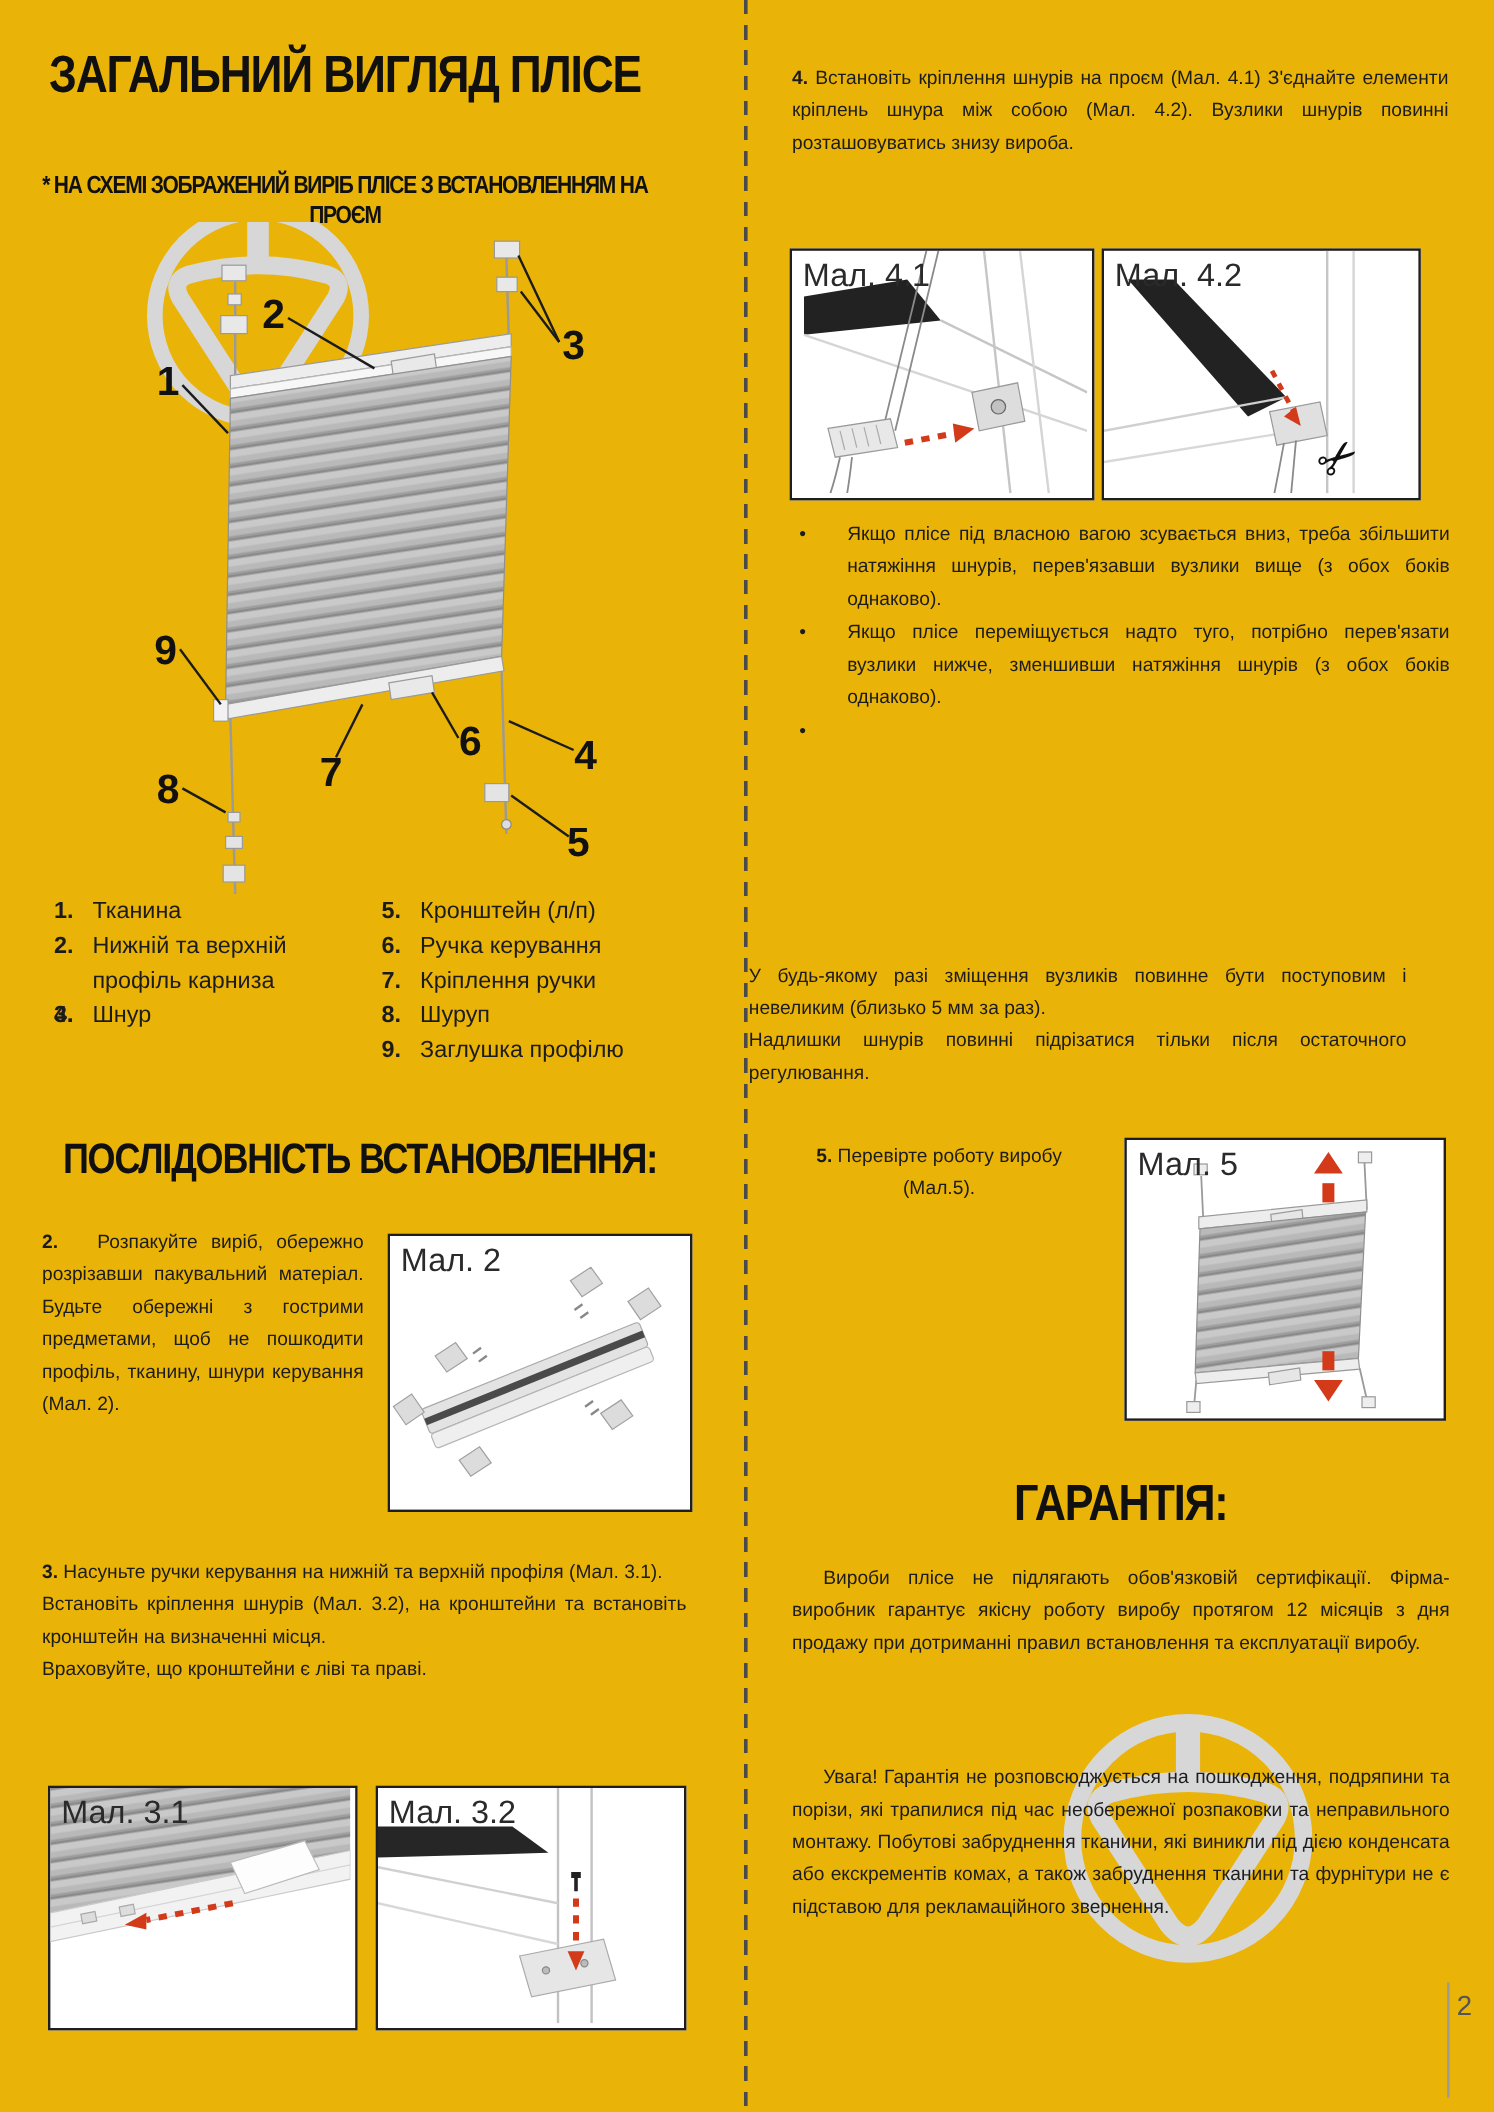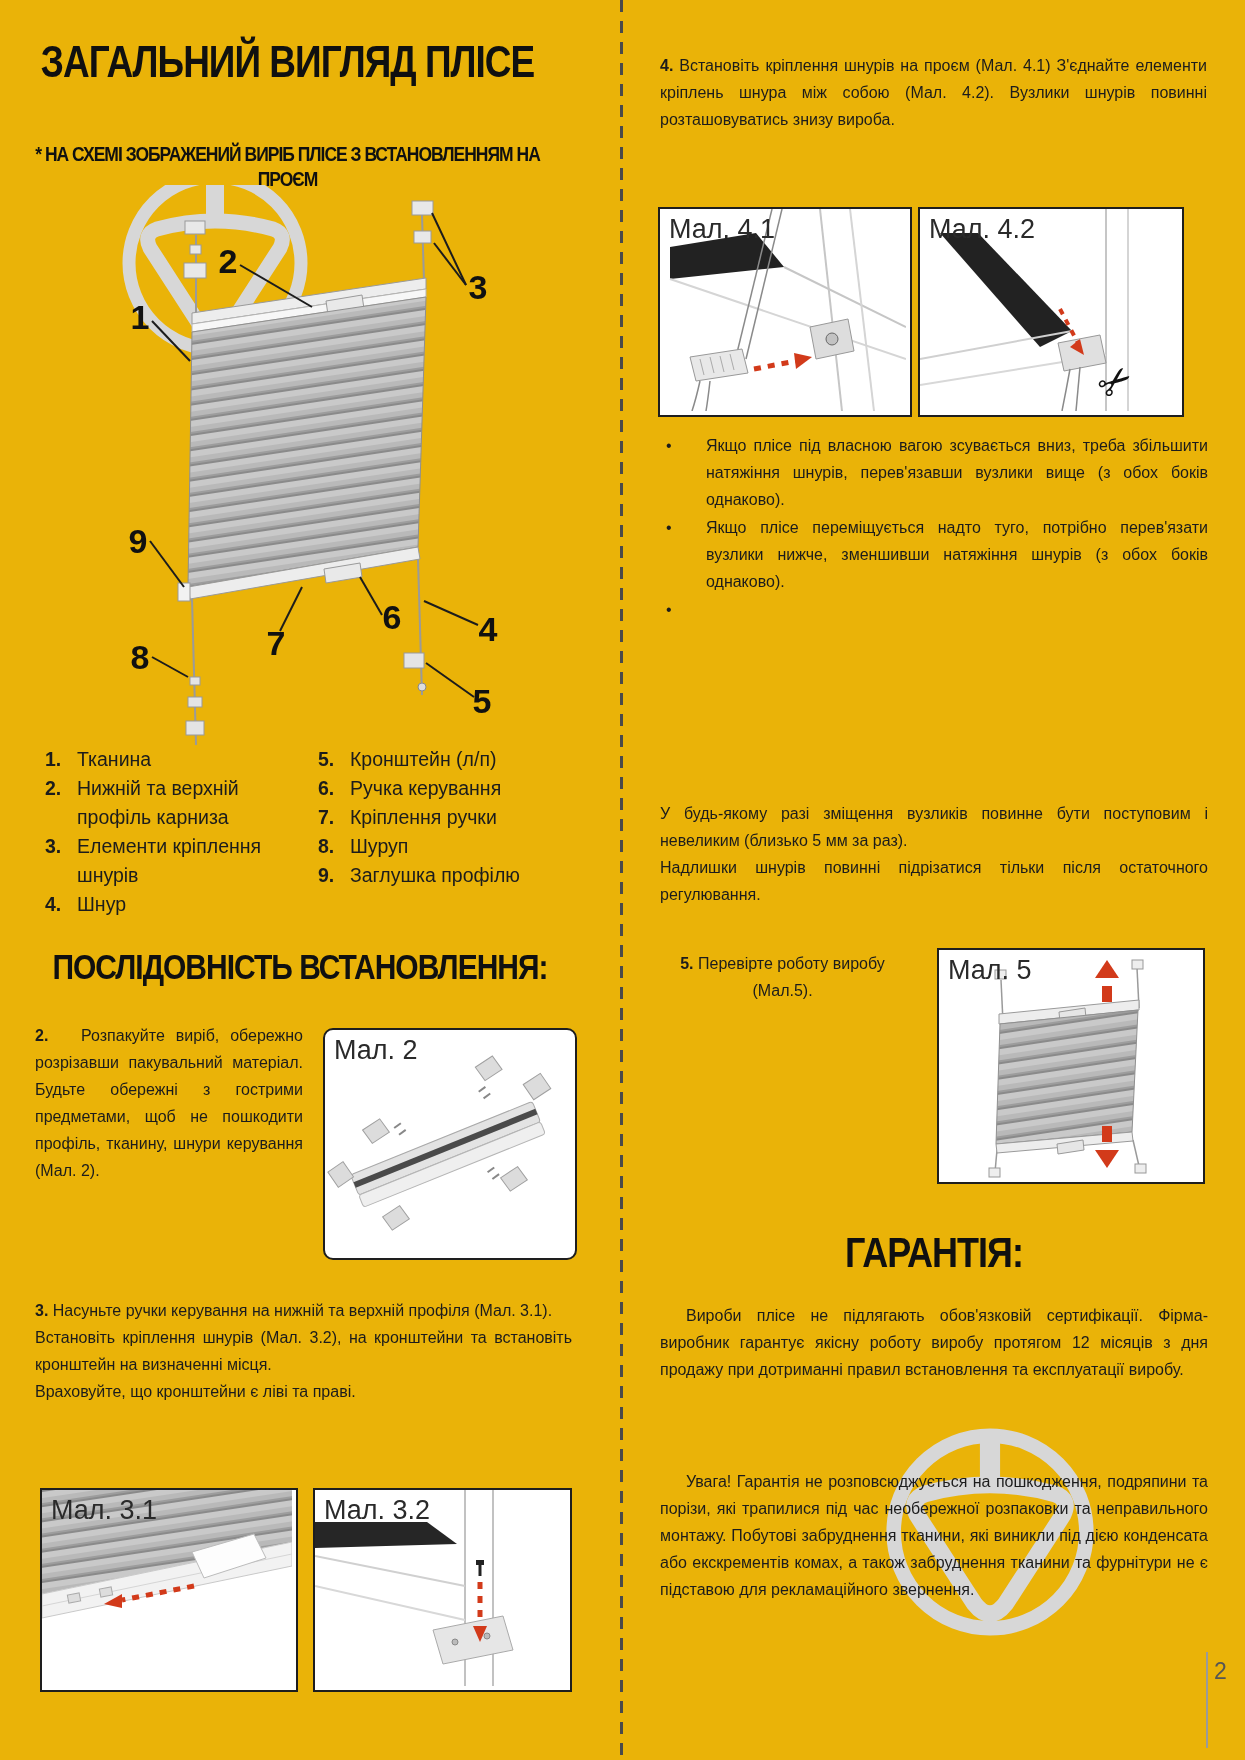--- a/index.html
+++ b/index.html
@@ -111,38 +111,38 @@
       <text class="dnum" x="362" y="444">6</text>
       <text class="dnum" x="246" y="470">7</text>
       <text class="dnum" x="110" y="484">8</text>
       <text class="dnum" x="108" y="368">9</text>
     </g>
   </svg>
 
   <div class="abs legend" style="left:45px;top:745px;width:262px;">
     <div class="item"><span class="num">1.</span><span>Тканина</span></div>
     <div class="item"><span class="num">2.</span><span>Нижній та верхній профіль карниза</span></div>
-    <div class="item"><span class="num">3.</span><span>Елементи кріплення шнурів</span></div>
+    <div class="item"><span class="num">3.</span></div>
     <div class="item"><span class="num">4.</span><span>Шнур</span></div>
   </div>
   <div class="abs legend" style="left:318px;top:745px;width:250px;">
     <div class="item"><span class="num">5.</span><span>Кронштейн (л/п)</span></div>
     <div class="item"><span class="num">6.</span><span>Ручка керування</span></div>
     <div class="item"><span class="num">7.</span><span>Кріплення ручки</span></div>
     <div class="item"><span class="num">8.</span><span>Шуруп</span></div>
     <div class="item"><span class="num">9.</span><span>Заглушка профілю</span></div>
   </div>
 
   <div class="abs cond seqhead">ПОСЛІДОВНІСТЬ ВСТАНОВЛЕННЯ:</div>
 
   <div class="abs body-text" style="left:35px;top:1022px;width:268px;">
     <span class="num">2.</span>&nbsp;&nbsp;
     <span>Розпакуйте виріб, обережно розрізавши пакувальний матеріал. Будьте обережні з гострими предметами, щоб не пошкодити профіль, тканину, шнури керування (Мал. 2).</span>
   </div>
-  <div class="abs figure" style="left:323px;top:1028px;width:250px;height:228px;border-radius:10px;">
+  <div class="abs figure" style="left:323px;top:1028px;width:250px;height:228px;">
     <div class="figlabel">Мал. 2</div>
     <svg width="246" height="224" viewBox="0 0 246 224">
       <g transform="translate(122,122) rotate(-22)">
         <rect x="-98" y="-15" width="196" height="22" rx="3" fill="#e3e3e3" stroke="#a9a9a9"></rect>
         <rect x="-98" y="-7" width="196" height="6" fill="#4a4a4a"></rect>
         <rect x="-98" y="7" width="196" height="13" rx="3" fill="#efefef" stroke="#b5b5b5"></rect>
         <polygon points="-118,-26 -100,-30 -96,-12 -114,-8" fill="#dcdcdc" stroke="#a0a0a0"></polygon>
         <polygon points="96,-34 116,-38 120,-20 100,-16" fill="#dcdcdc" stroke="#a0a0a0"></polygon>
         <polygon points="-70,-52 -50,-56 -46,-40 -66,-36" fill="#dcdcdc" stroke="#a0a0a0"></polygon>
         <polygon points="40,44 60,40 64,56 44,60" fill="#dcdcdc" stroke="#a0a0a0"></polygon>
@@ -253,21 +253,21 @@
       <text x="178" y="186" font-size="40" fill="#111" transform="rotate(-38 196 172)" style="font-family:'DejaVu Sans',sans-serif;">✂</text>
     </svg>
   </div>
 
   <div class="abs body-text" style="left:660px;top:432px;width:548px;">
     <div class="bullet-item"><span class="bmark">•</span><span>Якщо плісе під власною вагою зсувається вниз, треба збільшити натяжіння шнурів, перев'язавши вузлики вище (з обох боків однаково).</span></div>
     <div class="bullet-item"><span class="bmark">•</span><span>Якщо плісе переміщується надто туго, потрібно перев'язати вузлики нижче, зменшивши натяжіння шнурів (з обох боків однаково).</span></div>
     <div class="bullet-item"><span class="bmark">•</span></div>
   </div>
 
-  <div class="abs body-text" style="left:660px;top:800px;width:548px;">
+  <div class="abs body-text" style="left:624px;top:800px;width:548px;">
     <div>У будь-якому разі зміщення вузликів повинне бути поступовим і невеликим (близько 5 мм за раз).</div>
     <div>Надлишки шнурів повинні підрізатися тільки після остаточного регулювання.</div>
   </div>
 
   <div class="abs body-text" style="left:660px;top:950px;width:245px;text-align:center;">
     <span class="num">5.</span>
     <span>Перевірте роботу виробу (Мал.5).</span>
   </div>
   <div class="abs figure" style="left:937px;top:948px;width:264px;height:232px;">
     <div class="figlabel">Мал. 5</div>

